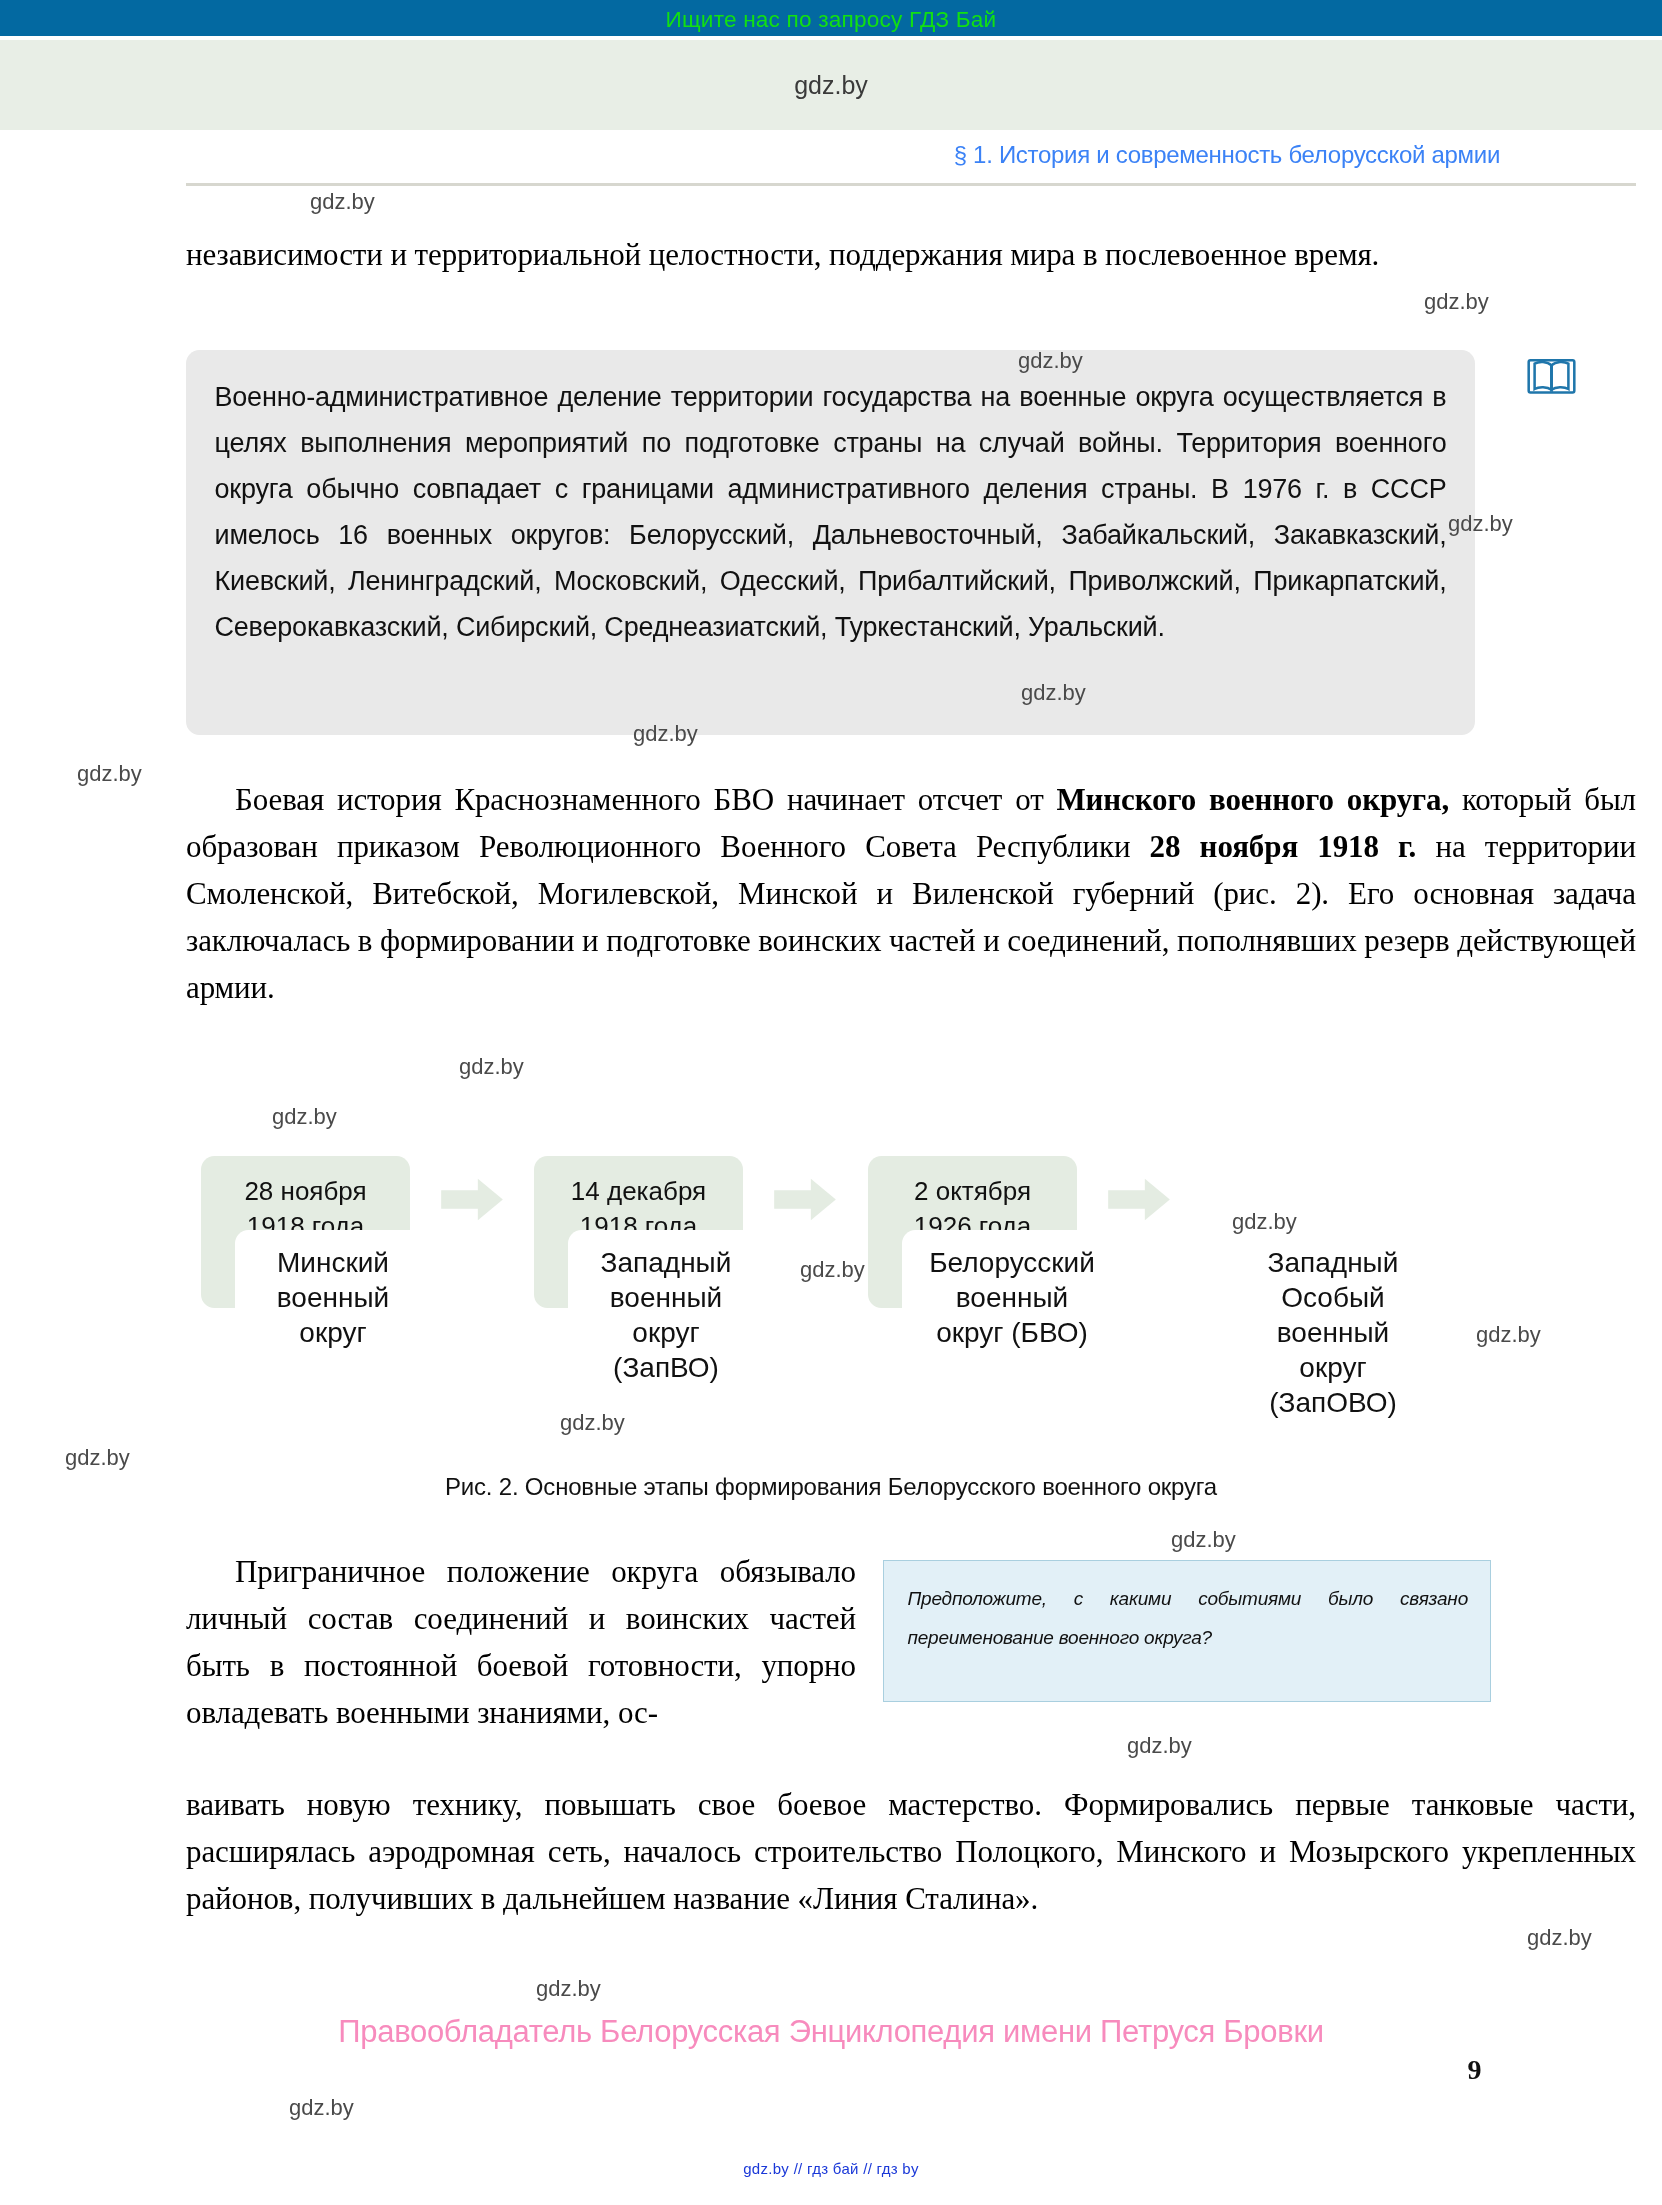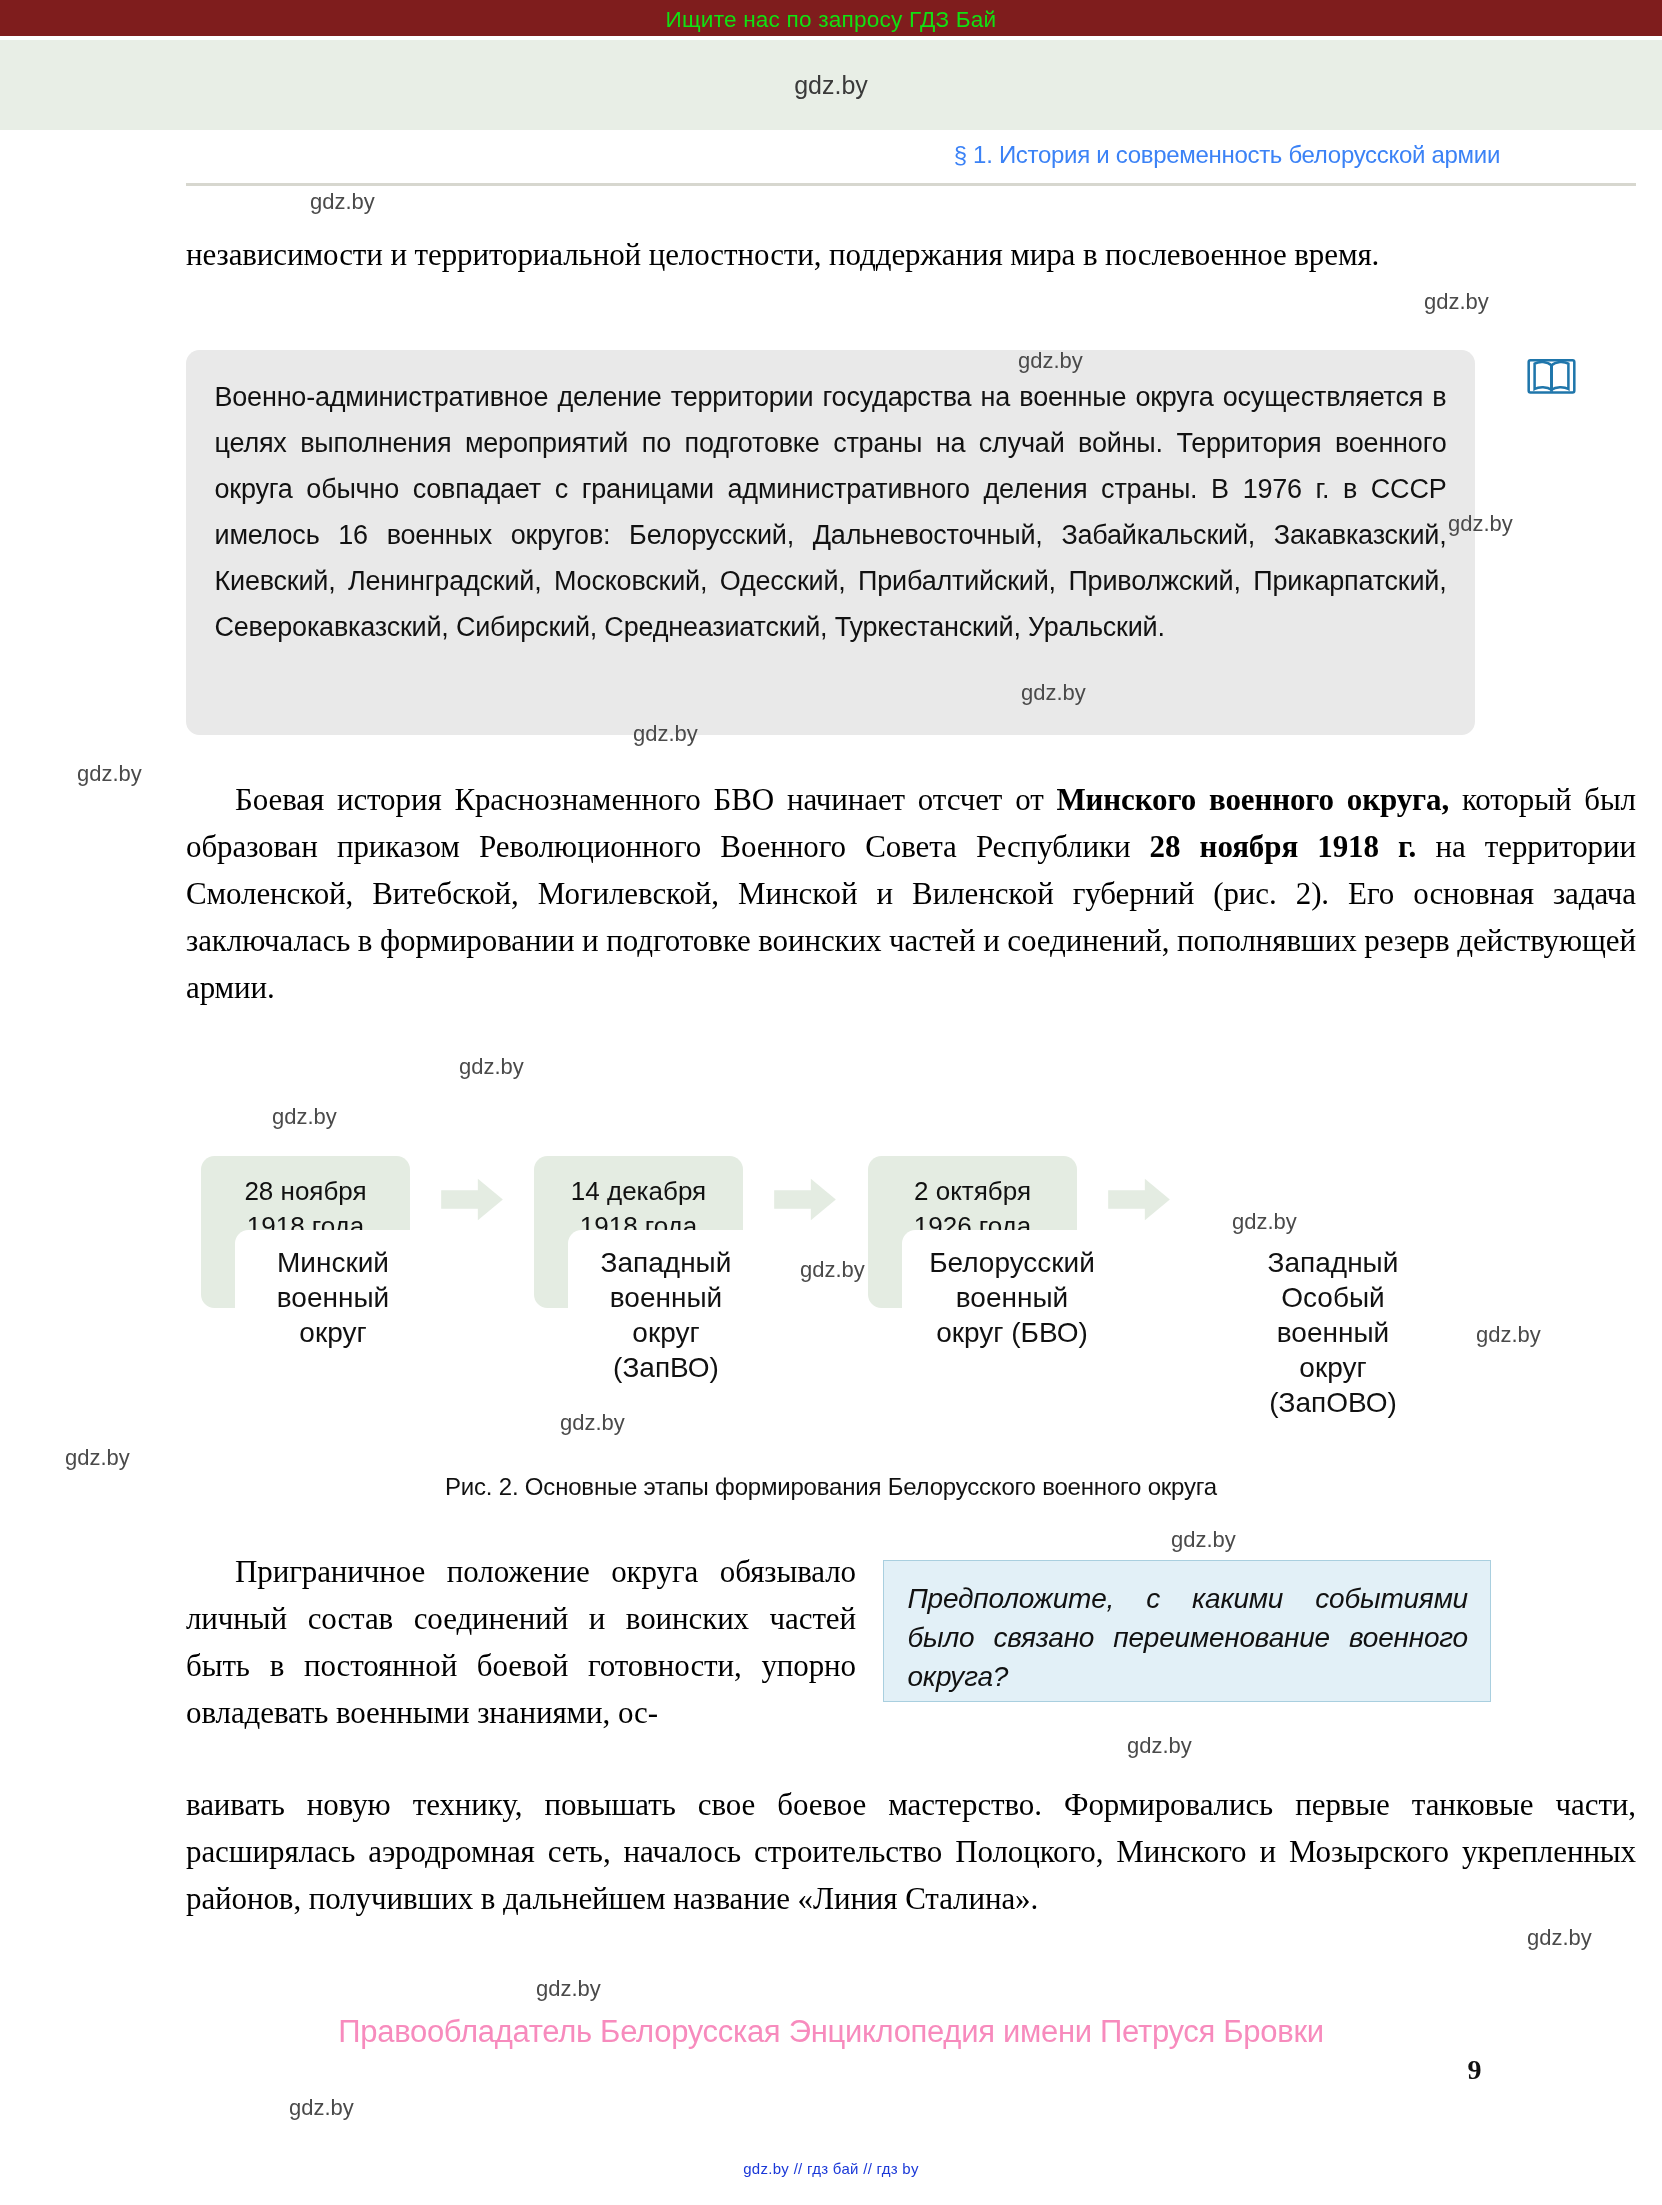--- a/index.html
+++ b/index.html
@@ -14,21 +14,21 @@
     font-family: "Liberation Serif", serif;
     overflow: hidden;
   }
 
   
   .promo-band {
     position: absolute;
     left: 0; top: 0;
     width: 1662px;
     height: 36px;
-    background: #7f1d1d;
+    background: #0369a1;
     text-align: center;
   }
   .promo-text {
     font-family: "Liberation Sans", sans-serif;
     font-size: 22.6px;
     color: #12e012;
     line-height: 40px;
     letter-spacing: 0.2px;
   }
 
@@ -178,21 +178,21 @@
     width: 608px;
     height: 142px;
     background: #e2f0f7;
     border: 1.7px solid #a9cfdf;
     box-sizing: border-box;
     padding: 18.4px 22px 0 23.5px;
   }
   .q-text {
     font-family: "Liberation Sans", sans-serif;
     font-style: italic;
-    font-size: 28px;
+    font-size: 19px;
     line-height: 39px;
     color: #111;
     text-align: justify;
     text-justify: inter-word;
     letter-spacing: -0.2px;
   }
 
   
   .copyright {
     position: absolute;

